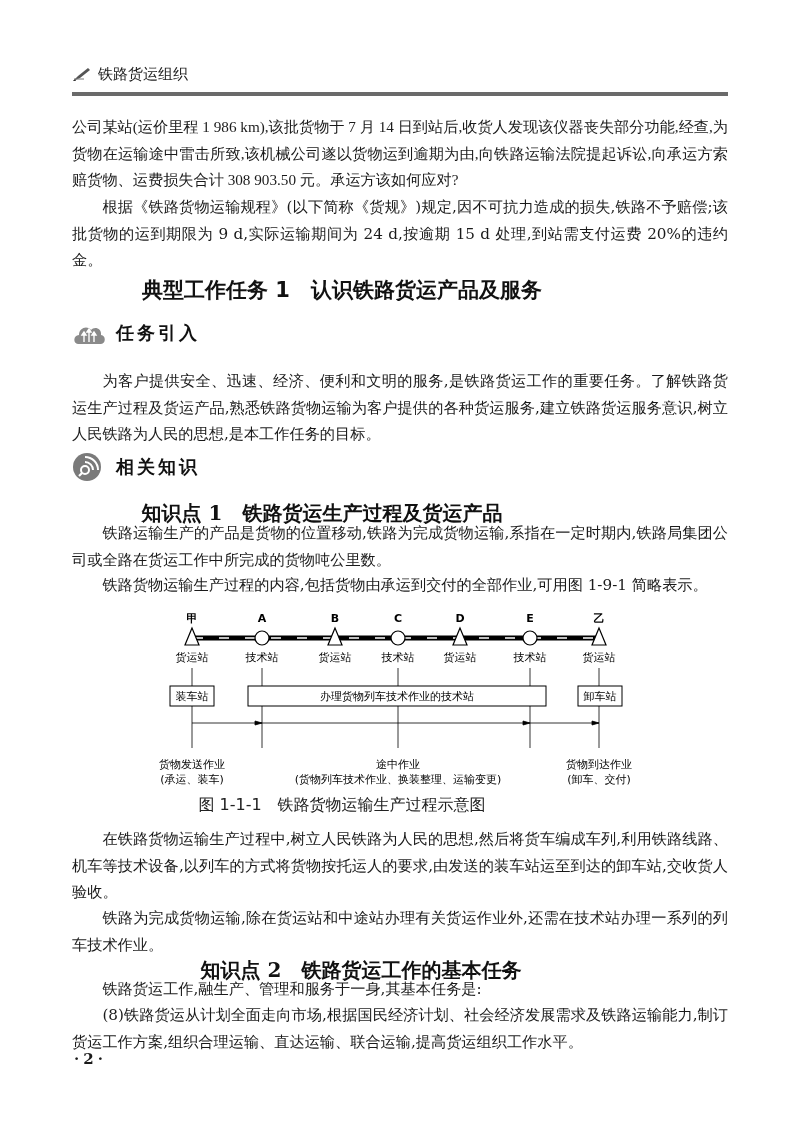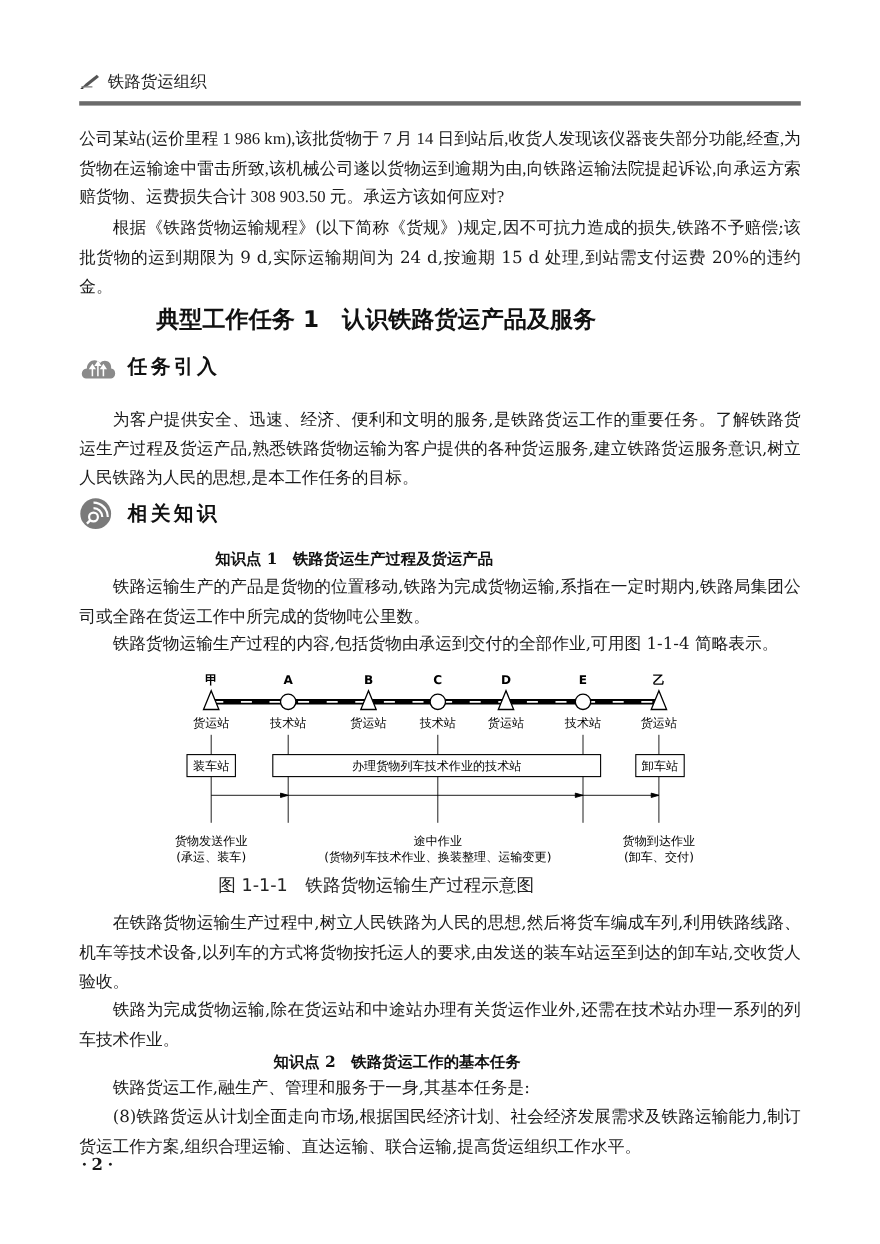--- a/index.html
+++ b/index.html
@@ -10,21 +10,21 @@
   .header .pen { width:20px; height:16px; margin-right:6px; }
   .header .title { font-family:"DejaVu Sans","Liberation Sans",sans-serif; font-size:15px; color:#222; letter-spacing:0px; }
   .header-rule { left:72px; top:92px; width:656px; height:4px; background:#6a6a6a; }
   .p { position:absolute; left:72px; width:656px; font-size:15.2px; line-height:26.5px; text-align:justify; text-align-last:left; }
   .ind { text-indent:2em; }
   .section-title { position:absolute; left:0; width:684px; text-align:center;
                    font-family:"DejaVu Sans","Liberation Sans",sans-serif; font-weight:bold; font-size:21px; color:#111; }
   .sub-head { position:absolute; left:72px; display:flex; align-items:center; }
   .sub-head .ic { width:34px; height:30px; margin-right:10px; }
   .sub-head .lbl { font-size:18px; font-weight:bold; letter-spacing:3px; color:#111; }
-  .kp { position:absolute; left:0; width:644px; text-align:center; font-weight:bold; font-size:14px; color:#111; }
+  .kp { position:absolute; left:0; width:644px; text-align:center; font-weight:bold; font-size:20px; color:#111; }
   .fig { position:absolute; left:150px; top:608px; width:500px; height:180px; }
   .fig text { font-family:"DejaVu Sans","Liberation Sans",sans-serif; }
   .caption { position:absolute; left:0; width:684px; top:795px; text-align:center; font-family:"DejaVu Sans","Liberation Sans",sans-serif; font-size:16px; color:#222; }
   .pagenum { position:absolute; left:74px; top:1050px; font-size:15px; font-weight:bold; letter-spacing:4px; }
 </style>
 </head>
 <body>
 
 <div class="abs header">
   <svg class="pen" viewBox="0 0 20 16">
@@ -63,21 +63,21 @@
     <circle cx="13" cy="18" r="4" fill="none" stroke="#fff" stroke-width="2"></circle>
     <line x1="10" y1="21" x2="7" y2="24" stroke="#fff" stroke-width="2.2"></line>
     <path d="M13 10 A8 8 0 0 1 21 18" fill="none" stroke="#fff" stroke-width="2"></path>
     <path d="M13 5 A13 13 0 0 1 26 18" fill="none" stroke="#fff" stroke-width="2"></path>
   </svg>
   <span class="lbl">相关知识</span>
 </div>
 
 <div class="kp" style="top:500px;">知识点 1　铁路货运生产过程及货运产品</div>
 <div class="p ind" style="top:520px;">铁路运输生产的产品是货物的位置移动,铁路为完成货物运输,系指在一定时期内,铁路局集团公司或全路在货运工作中所完成的货物吨公里数。</div>
-<div class="p ind" style="top:572px;">铁路货物运输生产过程的内容,包括货物由承运到交付的全部作业,可用图 1-1-4 简略表示。</div>
+<div class="p ind" style="top:572px;">铁路货物运输生产过程的内容,包括货物由承运到交付的全部作业,可用图 1-9-1 简略表示。</div>
 
 <svg class="fig" id="fig" viewBox="0 0 500 180">
 
   <line x1="43" y1="30" x2="450" y2="30" stroke="#000" stroke-width="5"></line>
   <line x1="43" y1="30" x2="450" y2="30" stroke="#fff" stroke-width="1.6" stroke-dasharray="10 16"></line>
   <g id="stations">
       <path d="M42 20 L35 37 L49 37 Z" fill="#fff" stroke="#000" stroke-width="1.2"></path>
       <text x="42" y="14" font-size="11" font-weight="bold" text-anchor="middle">甲</text>
       <text x="42" y="53" font-size="11" text-anchor="middle">货运站</text>
       <circle cx="112" cy="30" r="7" fill="#fff" stroke="#000" stroke-width="1.2"></circle>

